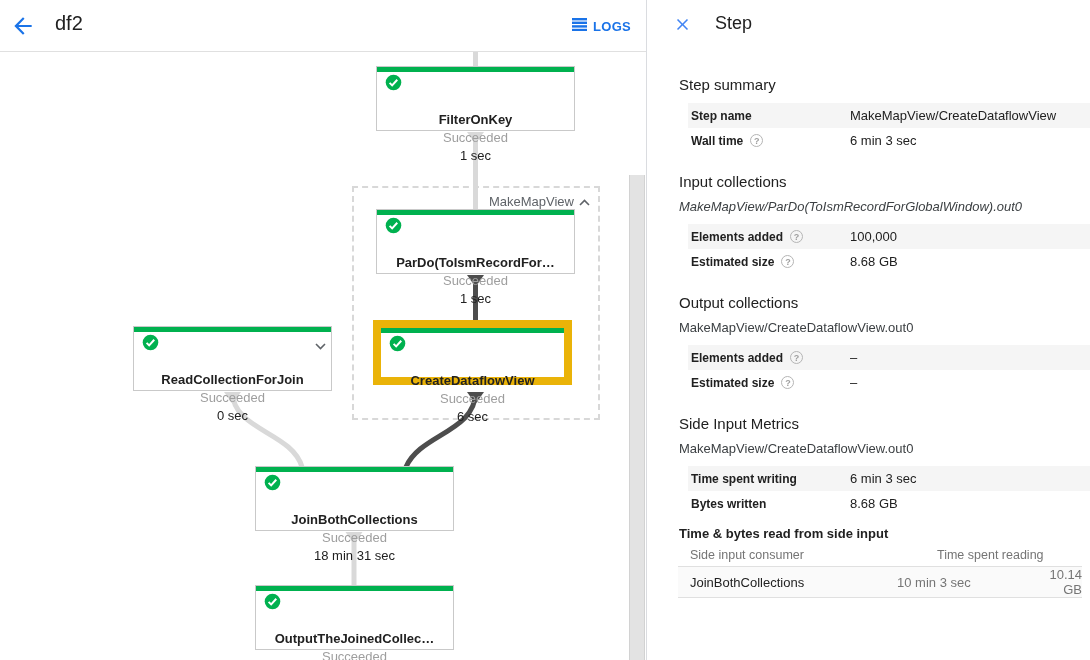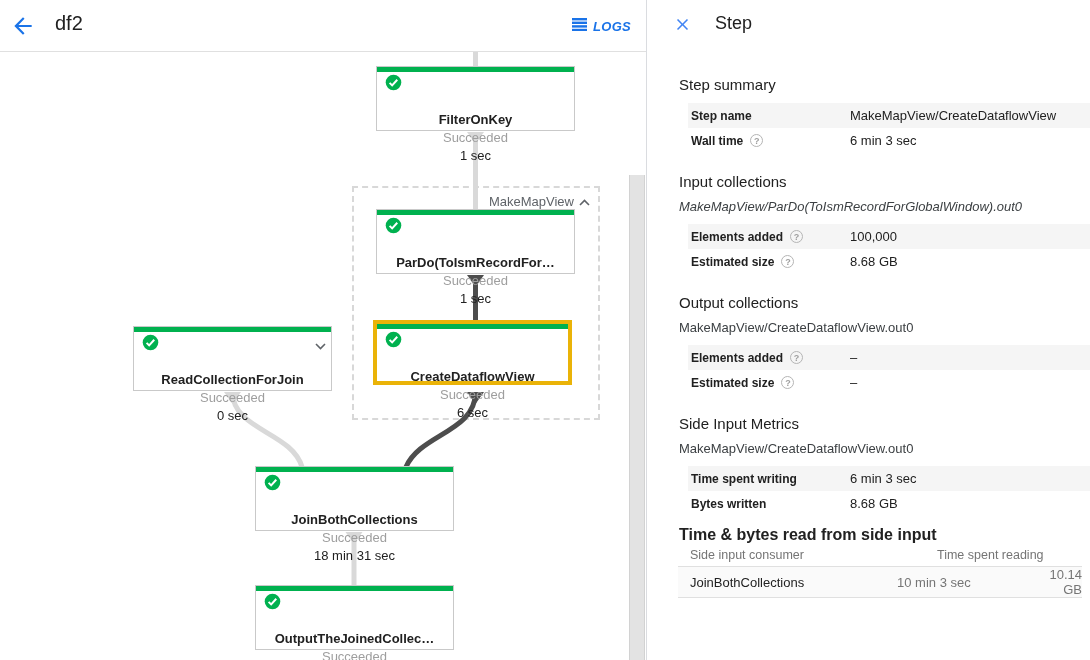--- a/index.html
+++ b/index.html
@@ -6,41 +6,41 @@
   html,body { width:1090px; height:660px; background:#fff;
     font-family:"Liberation Sans", sans-serif; overflow:hidden; }
   .app { position:relative; width:1084px; height:660px; }
 
   
   .topbar { position:absolute; left:0; top:0; width:1090px; height:52px;
     background:#fff; border-bottom:1px solid #e0e0e0; z-index:5; }
   .back-btn { position:absolute; left:10px; top:13px; width:26px; height:26px; cursor:pointer; }
   .job-title { position:absolute; left:55px; top:12px; font-size:20px; color:#212121; }
   .logs-btn { position:absolute; left:572px; top:16px; height:20px; display:flex;
-    align-items:center; gap:6px; cursor:pointer;font-style:italic; }
+    align-items:center; gap:6px; cursor:pointer; }
   .logs-label { color:#1a73e8; font-size:13px; font-weight:bold; letter-spacing:.3px; }
 
   
   .graph-pane { position:absolute; left:0; top:52px; width:646px; height:608px; background:#fff; }
   .edges { position:absolute; left:0; top:0; z-index:2; }
   .group-box { position:absolute; left:352px; top:134px; width:248px; height:234px;
     border:2px dashed #d8d8d8; z-index:1; background:transparent; }
   .group-label { position:absolute; right:8px; top:6px; display:flex; align-items:center;
     gap:5px; color:#5f6368; font-size:13px; cursor:pointer; }
 
   .node { position:absolute; width:199px; height:65px; background:#fff;
     border:1px solid #c9c9c9; z-index:3; cursor:pointer; }
   .node .bar { height:5px; background:#00b14f; width:100%; }
   .node .body { position:relative; text-align:center; padding-top:3px; }
   .node .check { position:absolute; left:8px; top:2px; width:17px; height:17px; }
   .node .title { font-size:13px; font-weight:bold; color:#212121; line-height:18px;
     white-space:nowrap; overflow:hidden;margin-top:36px; }
   .node .status { font-size:13px; color:#9e9e9e; line-height:18px; }
   .node .time { font-size:13px; color:#212121; line-height:18px; }
-  .node.selected { border:4px solid #eab308; }
+  .node.selected { border:8px solid #eab308; }
   .node .expander { position:absolute; right:5px; top:4px; cursor:pointer; }
 
   .vscrollbar { position:absolute; left:629px; top:123px; width:16px; height:485px;
     background:#e3e3e3; border-left:1px solid #d2d2d2; border-right:1px solid #d2d2d2;
     z-index:4; cursor:pointer; }
 
   
   .panel { position:absolute; left:646px; top:0; width:444px; height:660px;
     background:#fff; border-left:1px solid #dadce0; z-index:6; }
   .panel-close { position:absolute; left:26px; top:15px; width:20px; height:20px; cursor:pointer; }
@@ -51,21 +51,21 @@
   .kv-row { position:absolute; left:41px; right:0; height:25px; display:flex;
     align-items:center; padding-left:3px; }
   .kv-row.shade { background:#f5f5f5; }
   .kv-label { font-size:12px; font-weight:bold; color:#212121; display:flex;
     align-items:center; gap:7px; }
   .kv-value { position:absolute; left:162px; font-size:13px; color:#212121; }
   .help { display:inline-flex; width:13px; height:13px; border-radius:50%;
     border:1.5px solid #b5b5b5; color:#9e9e9e; font-size:9px; font-weight:bold;
     align-items:center; justify-content:center; cursor:pointer; }
 
-  .tbl-heading { position:absolute; left:32px; font-size:16px; font-weight:bold; color:#212121; }
+  .tbl-heading { position:absolute; left:32px; font-size:13px; font-weight:bold; color:#212121; }
   .tbl-row { position:absolute; left:31px; right:8px; display:flex; align-items:center;
     padding-left:12px; border-bottom:1px solid #e0e0e0; }
   .tbl-row .c1 { flex:0 0 207px; }
   .tbl-row .c2 { flex:0 0 150px; }
   .tbl-row .c3 { flex:1; text-align:right; }
   .tbl-head { top:544px; height:23px; font-size:12.5px; color:#757575;gap:40px; }
   .tbl-data { top:567px; height:31px; font-size:13px; background:#fafafa; }
   .tbl-data .c1 { color:#212121; }
   .tbl-data .c2, .tbl-data .c3 { color:#757575; }
 </style>

